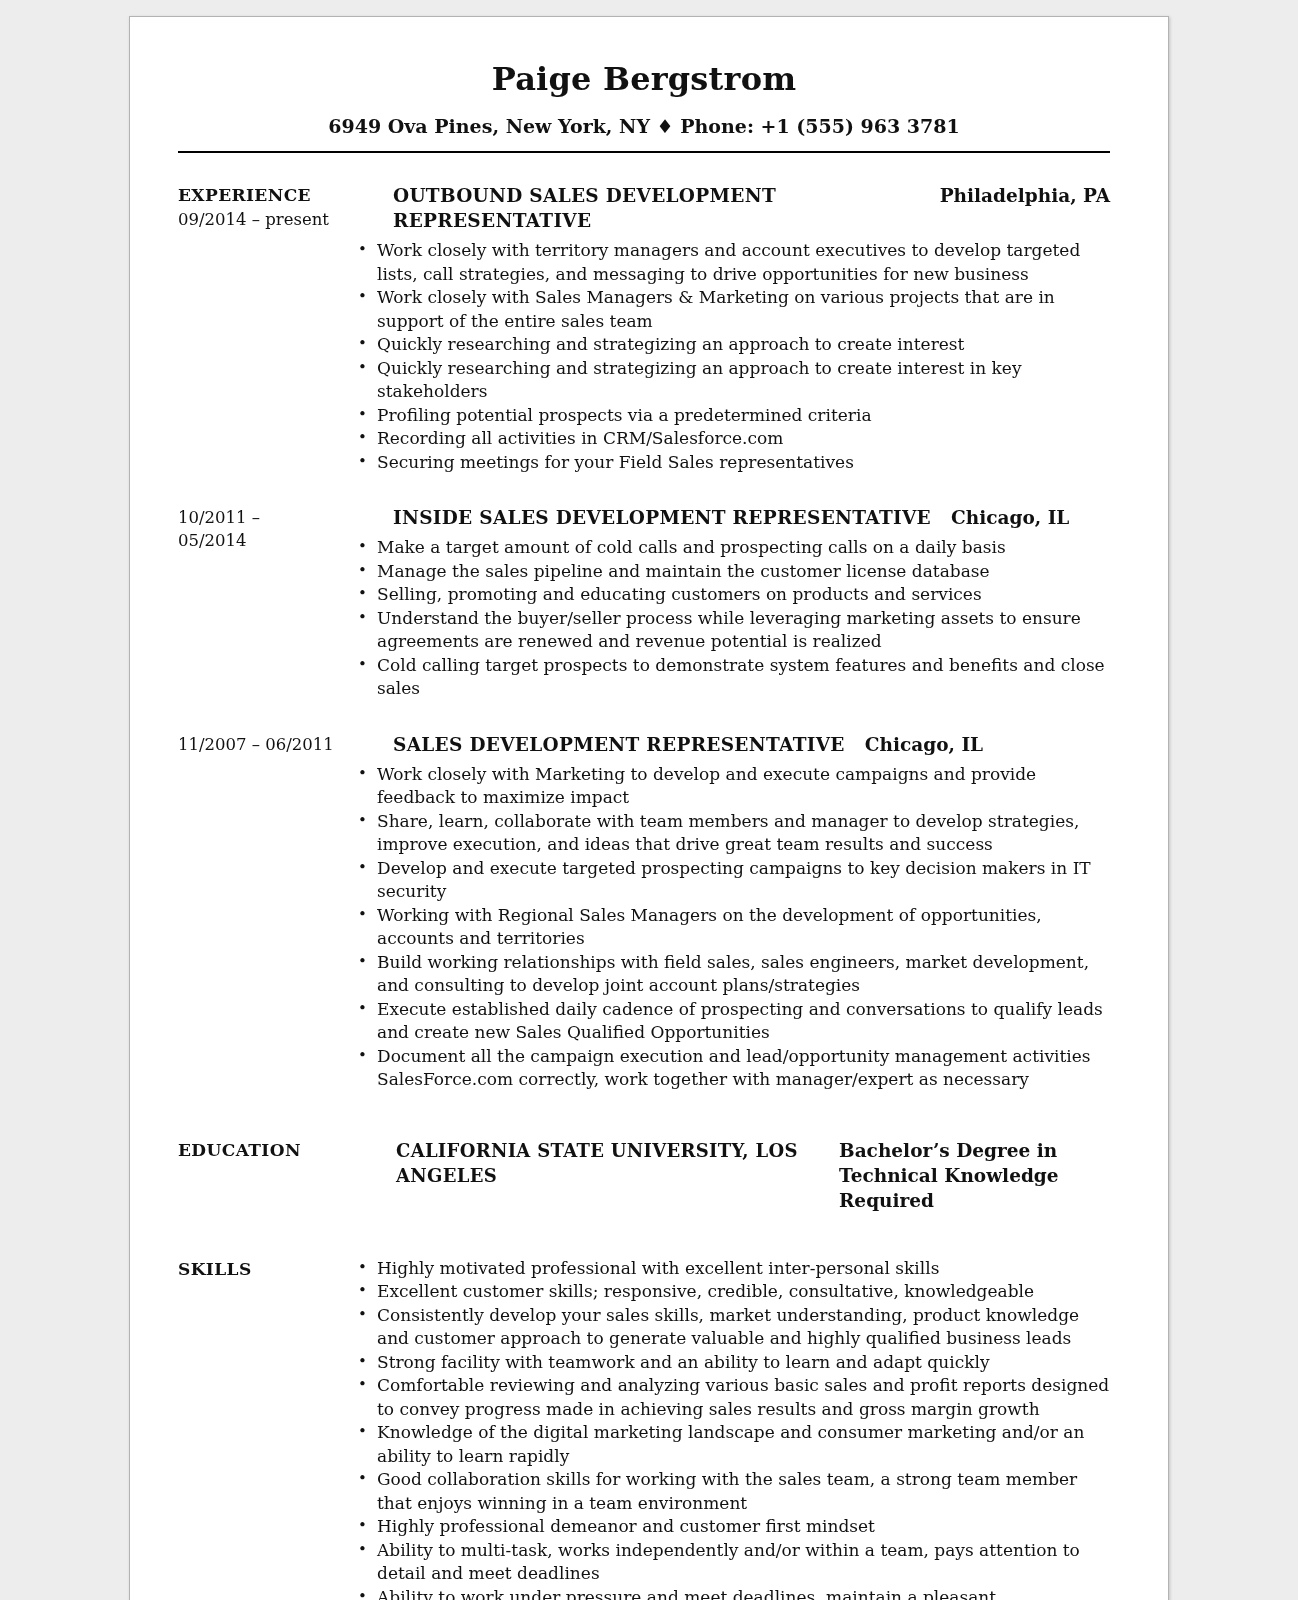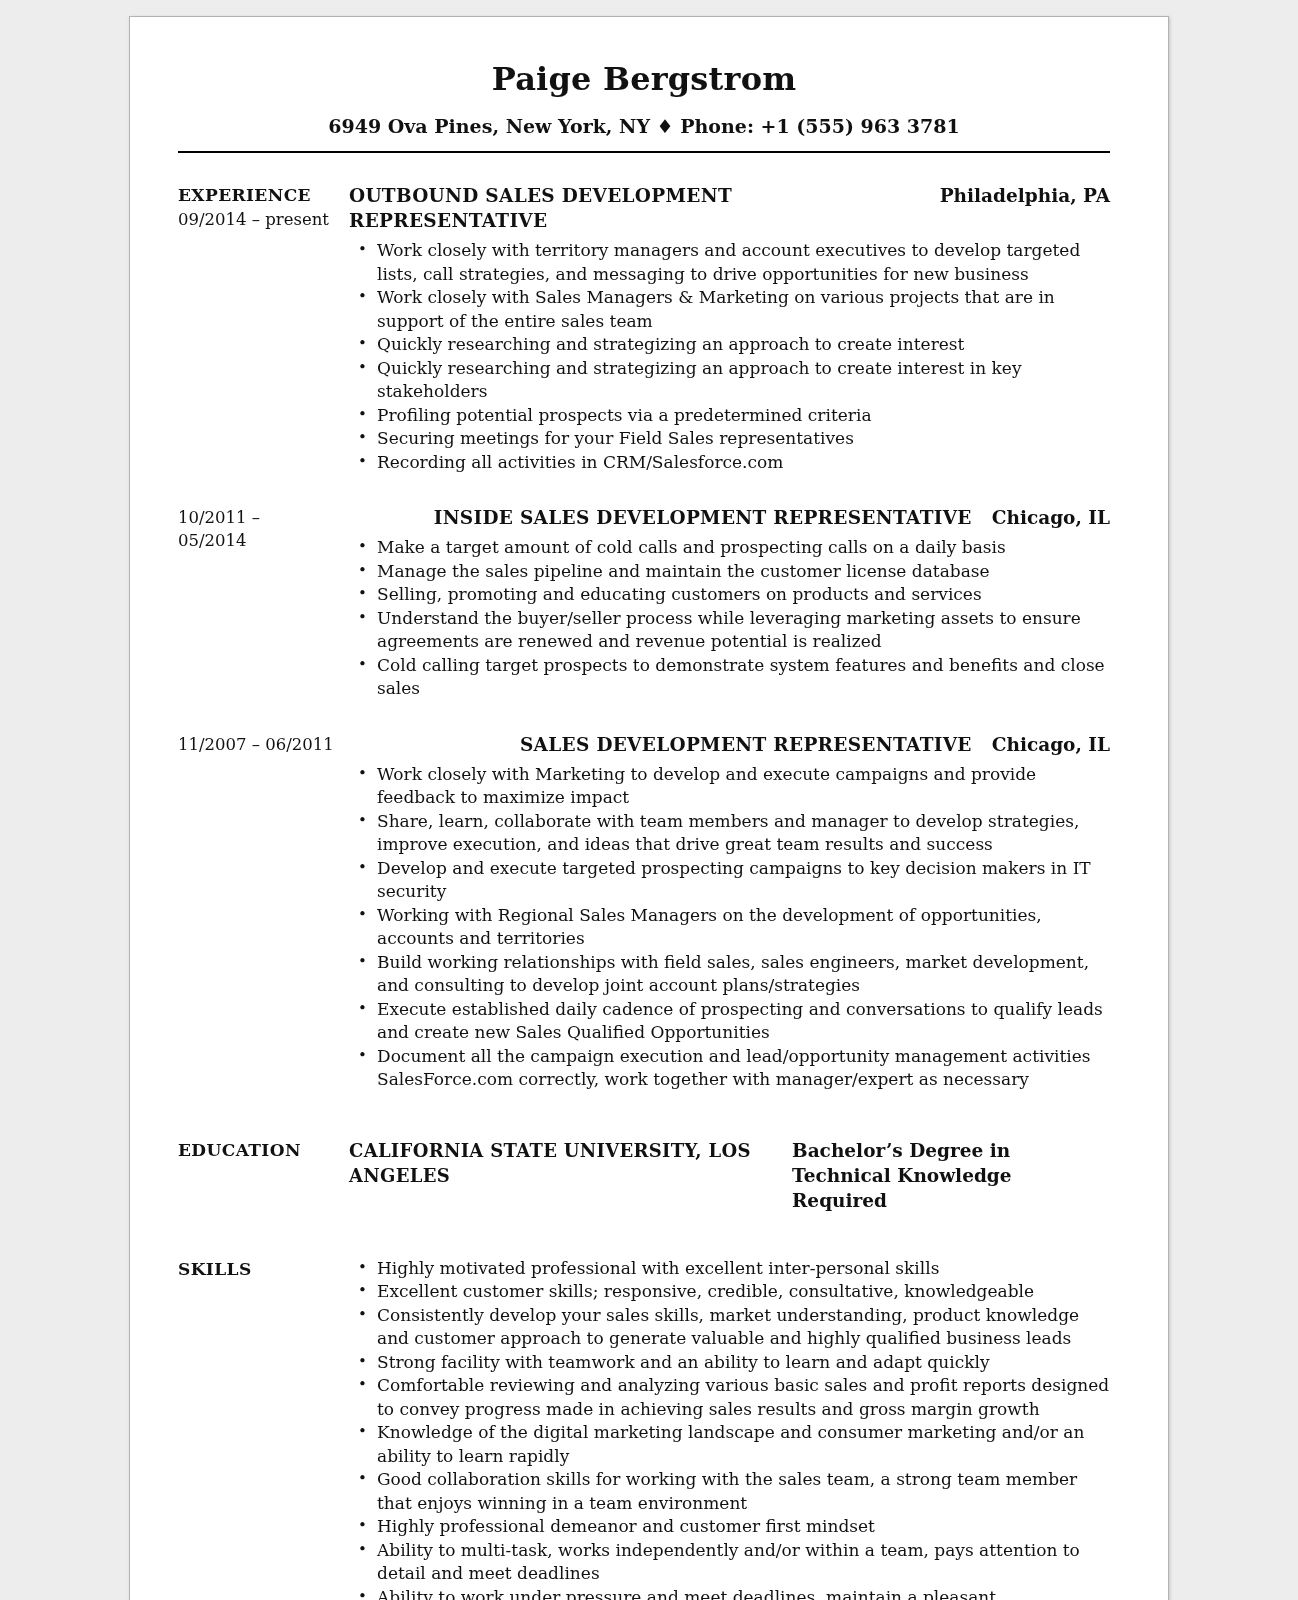--- a/index.html
+++ b/index.html
@@ -53,22 +53,23 @@
     font-size: 16.5px;
     line-height: 23px;
     white-space: pre-line;
     margin-top: 1px;
   }
   
   .job { margin-bottom: 31px; }
   .job:last-child { margin-bottom: 0; }
   .title-row {
     display: flex;
-    justify-content: flex-end;
+    justify-content: flex-start;
     align-items: baseline;
+    margin-left: 44px;
   }
   .job-title {
     font-size: 18.5px;
     font-weight: bold;
     letter-spacing: 0.3px;
     line-height: 25px;
   }
   .job-location {
     font-size: 18.5px;
     font-weight: bold;
@@ -88,21 +89,21 @@
     line-height: 23.5px;
   }
   ul.bullets li::before {
     content: "\2022";
     position: absolute;
     left: 9px;
     top: -1px;
     font-size: 15px;
   }
   
-  .edu-row { margin-top: 46px; }
+  .edu-row { margin-top: 46px; gap: 47px; }
   .edu-main { display: flex; align-items: flex-start; }
   .edu-school {
     flex: 0 0 440px;
     font-size: 18px;
     font-weight: bold;
     letter-spacing: 0.3px;
     line-height: 25px;
     white-space: pre-line;
   }
   .edu-degree {
@@ -136,22 +137,22 @@
       <div class="title-row">
         <div class="job-title">OUTBOUND SALES DEVELOPMENT REPRESENTATIVE</div>
         <div class="job-location">Philadelphia, PA</div>
       </div>
       <ul class="bullets">
             <li>Work closely with territory managers and account executives to develop targeted lists, call strategies, and messaging to drive opportunities for new business</li>
             <li>Work closely with Sales Managers &amp; Marketing on various projects that are in support of the entire sales team</li>
             <li>Quickly researching and strategizing an approach to create interest</li>
             <li>Quickly researching and strategizing an approach to create interest in key stakeholders</li>
             <li>Profiling potential prospects via a predetermined criteria</li>
+            <li>Recording all activities in CRM/Salesforce.com</li>
             <li>Securing meetings for your Field Sales representatives</li>
-            <li>Recording all activities in CRM/Salesforce.com</li>
           </ul>
     </div>
   </div>
 
   <div class="row job">
     <div class="left-col">
 
       <div class="dates">10/2011 –
 05/2014</div>
     </div>

